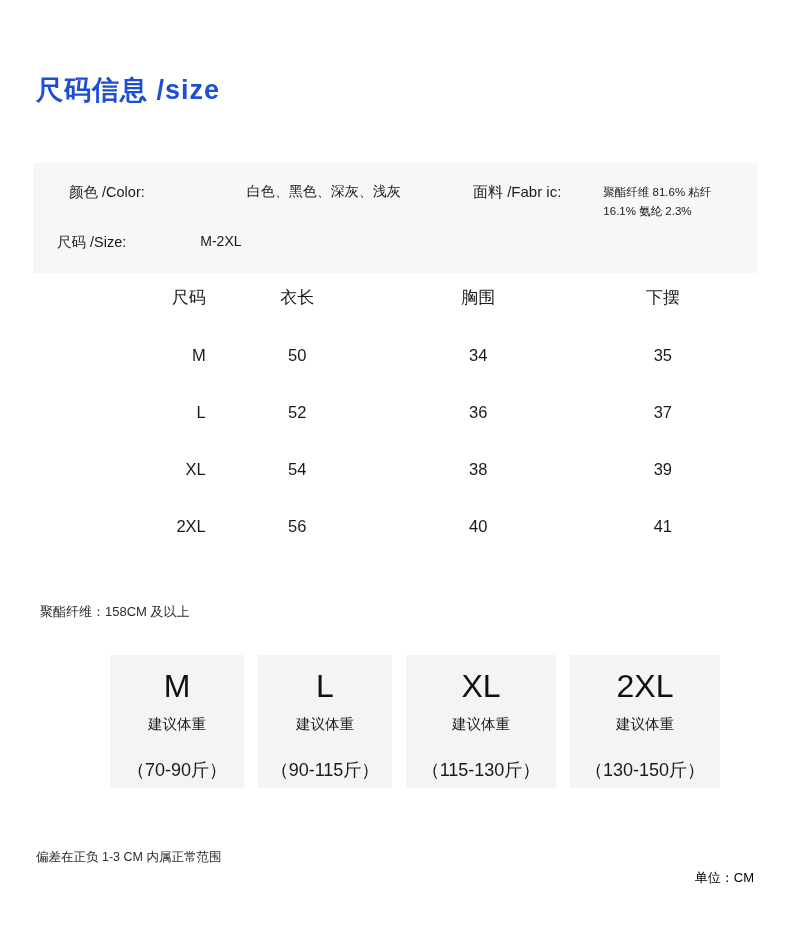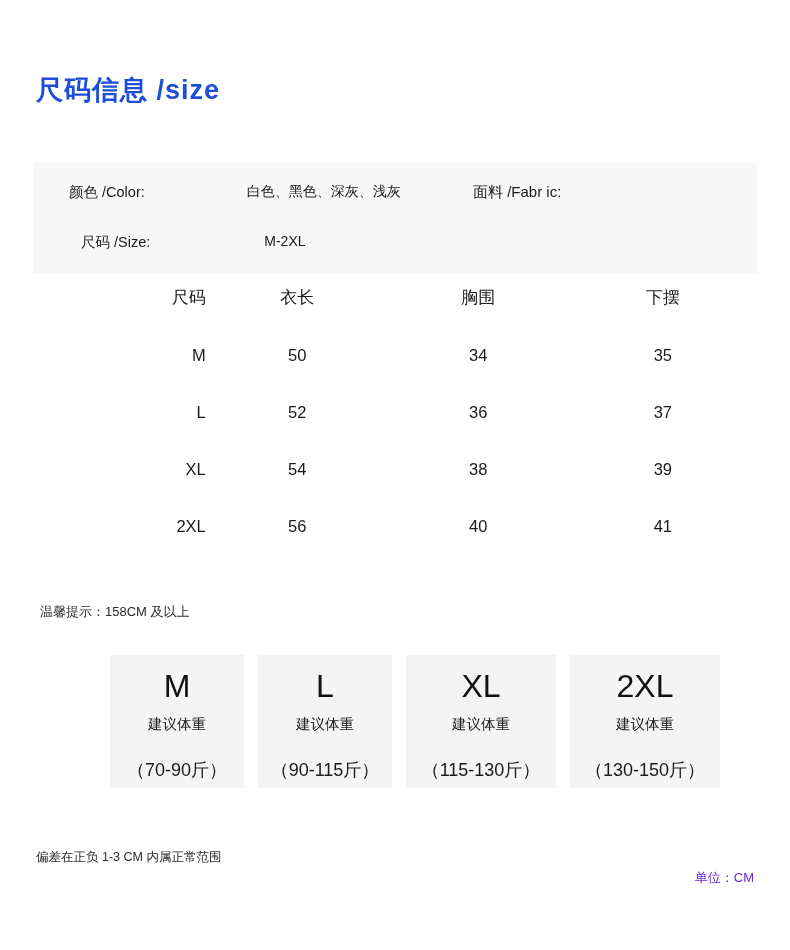--- a/index.html
+++ b/index.html
@@ -48,21 +48,21 @@
     color: #1a1a1a;
     white-space: nowrap;
   }
   .info-value {
     font-size: 14px;
     color: #1a1a1a;
     white-space: nowrap;
     padding-left: 36px;
   }
   #row-color   { left: 36px; top: 20px; gap: 27px; }
-  #row-size    { left: 48px; top: 70px; gap: 40px; }
+  #row-size    { left: 24px; top: 70px; }
   #row-fabric  { left: 440px; top: 20px; }
 
   #row-color .info-value  { margin-left: 39px; }
   #row-size  .info-value  { margin-left: 38px; }
 
   #fabric-label { font-size: 15px; }
   #fabric-values {
     margin-left: 6px;
     font-size: 11.5px;
     line-height: 19px;
@@ -152,21 +152,21 @@
     top: 845px;
     font-size: 12.5px;
     line-height: 24px;
     color: #2b2b2b;
   }
   #unit-note {
     position: absolute;
     right: 36px;
     top: 869px;
     font-size: 13px;
-    color: #6d28d9;
+    color: #000000;
   }
 </style>
 </head>
 <body>
 
 <div id="page-title">尺码信息 /size</div>
 
 <div id="info-panel">
 
   <div class="info-row" id="row-color">
@@ -174,20 +174,21 @@
     <span class="info-value">白色、黑色、深灰、浅灰</span>
   </div>
 
   <div class="info-row" id="row-size">
     <span class="info-label">尺码 /Size:</span>
     <span class="info-value">M-2XL</span>
   </div>
 
   <div class="info-row" id="row-fabric">
     <span class="info-label" id="fabric-label">面料 /Fabr ic:</span>
+    <span class="info-value" id="fabric-values">聚酯纤维 81.6% 粘纤 16.1% 氨纶 2.3%</span>
   </div>
 
 </div>
 
 <table id="size-table">
   <thead>
     <tr>
       <th>尺码</th>
       <th>衣长</th>
       <th>胸围</th>
@@ -215,21 +216,21 @@
     </tr>
     <tr>
       <td>2XL</td>
       <td>56</td>
       <td>40</td>
       <td>41</td>
     </tr>
   </tbody>
 </table>
 
-<div id="height-note">温馨提示：158CM 及以上</div>
+<div id="height-note">聚酯纤维：158CM 及以上</div>
 
 <div id="weight-cards">
 
   <div class="weight-card">
     <div class="wc-size">M</div>
     <div class="wc-label">建议体重</div>
     <div class="wc-range">（70-90斤）</div>
   </div>
 
   <div class="weight-card">

